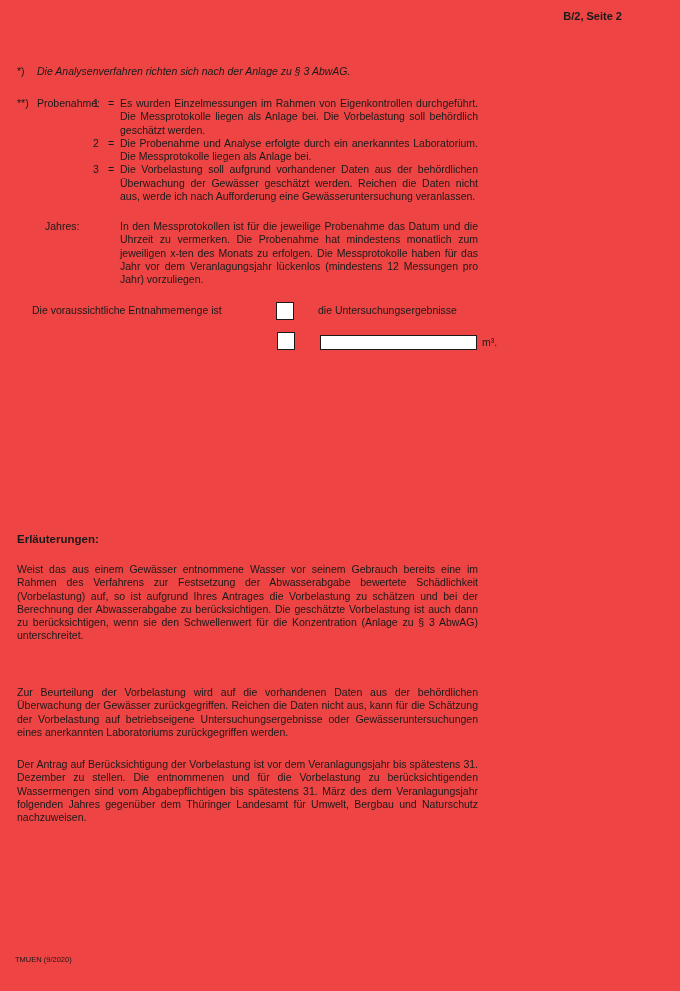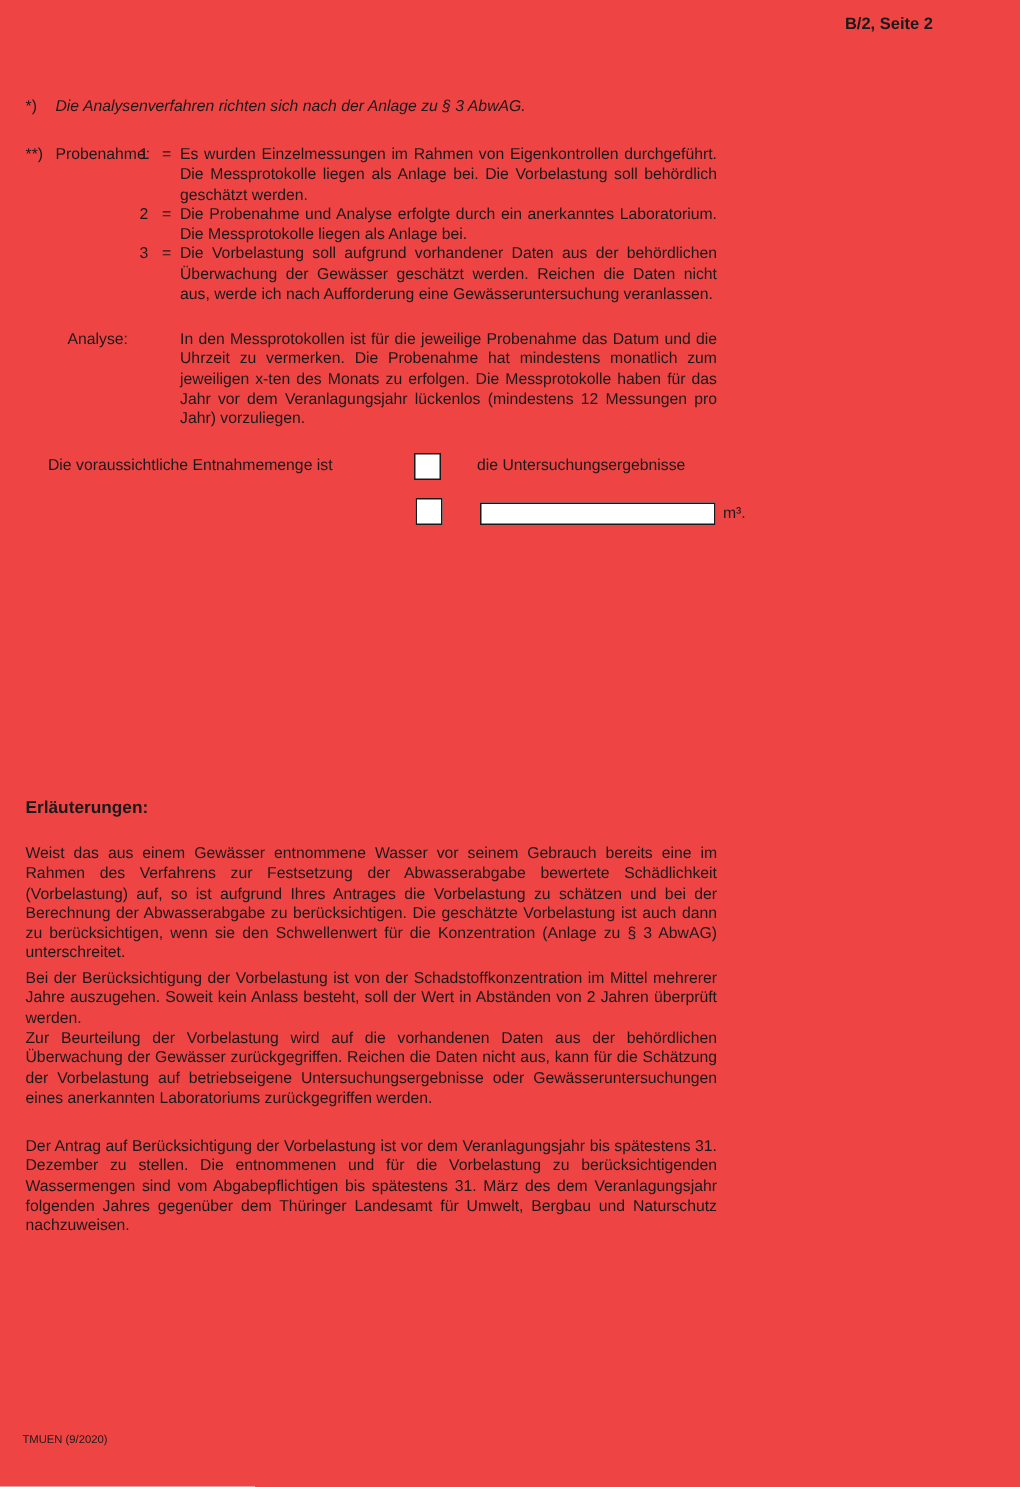--- a/index.html
+++ b/index.html
@@ -105,32 +105,31 @@
       <span class="kz-eq">=</span>
       <div class="kz-text">Die Probenahme und Analyse erfolgte durch ein anerkanntes Laboratorium. Die Messprotokolle liegen als Anlage bei.</div>
     </div>
     <div class="kz-item">
       <span class="kz-num">3</span>
       <span class="kz-eq">=</span>
       <div class="kz-text">Die Vorbelastung soll aufgrund vorhandener Daten aus der behördlichen Überwachung der Gewässer geschätzt werden. Reichen die Daten nicht aus, werde ich nach Aufforderung eine Gewässeruntersuchung veranlassen.</div>
     </div>
   </div>
 
-  <span class="abs hw-label">Analyse:</span>
+  <span class="abs hw-label">Jahres:</span>
   <div class="abs hw-text justify">In den Messprotokollen ist für die jeweilige Probenahme das Datum und die Uhrzeit zu vermerken. Die Probenahme hat mindestens monatlich zum jeweiligen x-ten des Monats zu erfolgen. Die Messprotokolle haben für das Jahr vor dem Veranlagungsjahr lückenlos (mindestens 12 Messungen pro Jahr) vorzuliegen.</div>
 
   <span class="abs en-intro">Die voraussichtliche Entnahmemenge ist</span>
   <div class="abs checkbox cb1" role="checkbox" aria-checked="false"></div>
   <span class="abs en-opt1">die Untersuchungsergebnisse</span>
   <div class="abs checkbox cb2" role="checkbox" aria-checked="false"></div>
   <input class="abs amount-input" type="text" value="" style="">
   <span class="abs en-unit">m³.</span>
 
 
   <div class="abs erl-title">Erläuterungen:</div>
   <div class="abs para p1 justify">Weist das aus einem Gewässer entnommene Wasser vor seinem Gebrauch bereits eine im Rahmen des Verfahrens zur Festsetzung der Abwasserabgabe bewertete Schädlichkeit (Vorbelastung) auf, so ist aufgrund Ihres Antrages die Vorbelastung zu schätzen und bei der Berechnung der Abwasserabgabe zu berücksichtigen. Die geschätzte Vorbelastung ist auch dann zu berücksichtigen, wenn sie den Schwellenwert für die Konzentration (Anlage zu § 3 AbwAG) unterschreitet.</div>
-  <div class="abs para p2 justify">Bei der Berücksichtigung der Vorbelastung ist von der Schadstoffkonzentration im Mittel mehrerer Jahre auszugehen. Soweit kein Anlass besteht, soll der Wert in Abständen von 2 Jahren überprüft werden.</div>
   <div class="abs para p3 justify">Zur Beurteilung der Vorbelastung wird auf die vorhandenen Daten aus der behördlichen Überwachung der Gewässer zurückgegriffen. Reichen die Daten nicht aus, kann für die Schätzung der Vorbelastung auf betriebseigene Untersuchungsergebnisse oder Gewässeruntersuchungen eines anerkannten Laboratoriums zurückgegriffen werden.</div>
   <div class="abs para p4 justify">Der Antrag auf Berücksichtigung der Vorbelastung ist vor dem Veranlagungsjahr bis spätestens 31. Dezember zu stellen. Die entnommenen und für die Vorbelastung zu berücksichtigenden Wassermengen sind vom Abgabepflichtigen bis spätestens 31. März des dem Veranlagungsjahr folgenden Jahres gegenüber dem Thüringer Landesamt für Umwelt, Bergbau und Naturschutz nachzuweisen.</div>
 
   <div class="abs footer-label">TMUEN (9/2020)</div>
 
 </div>
 
 </body></html>

